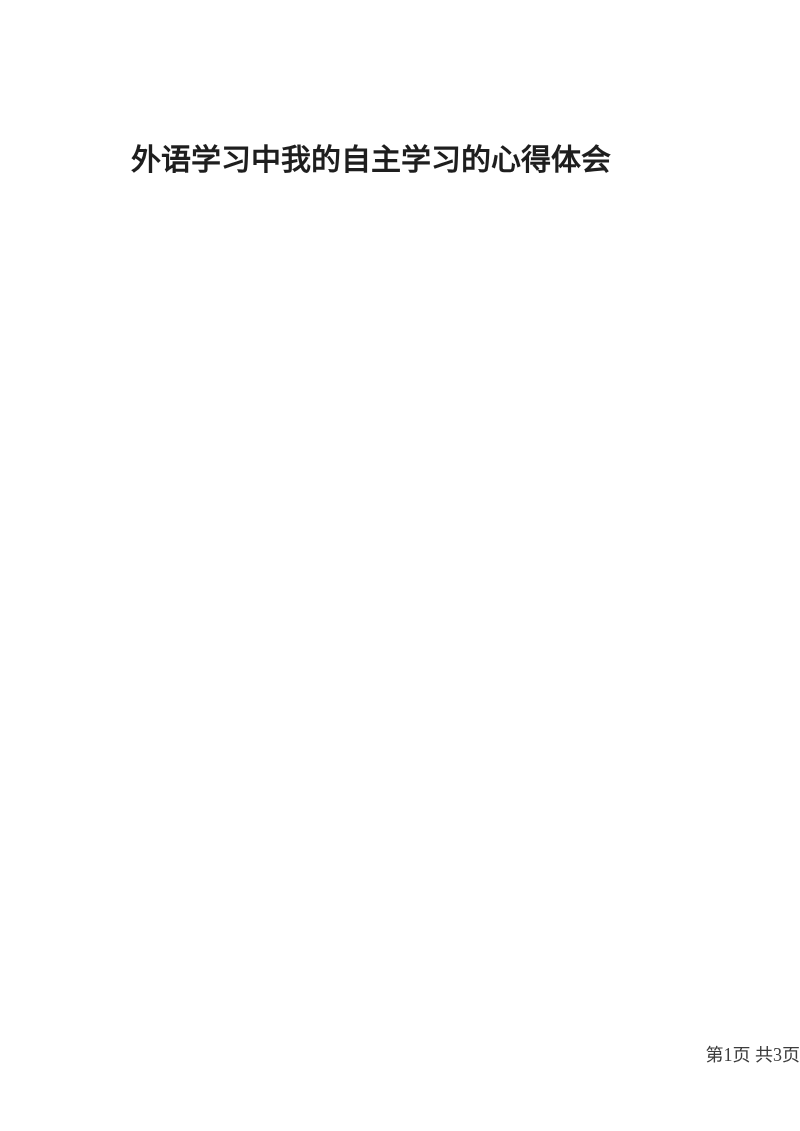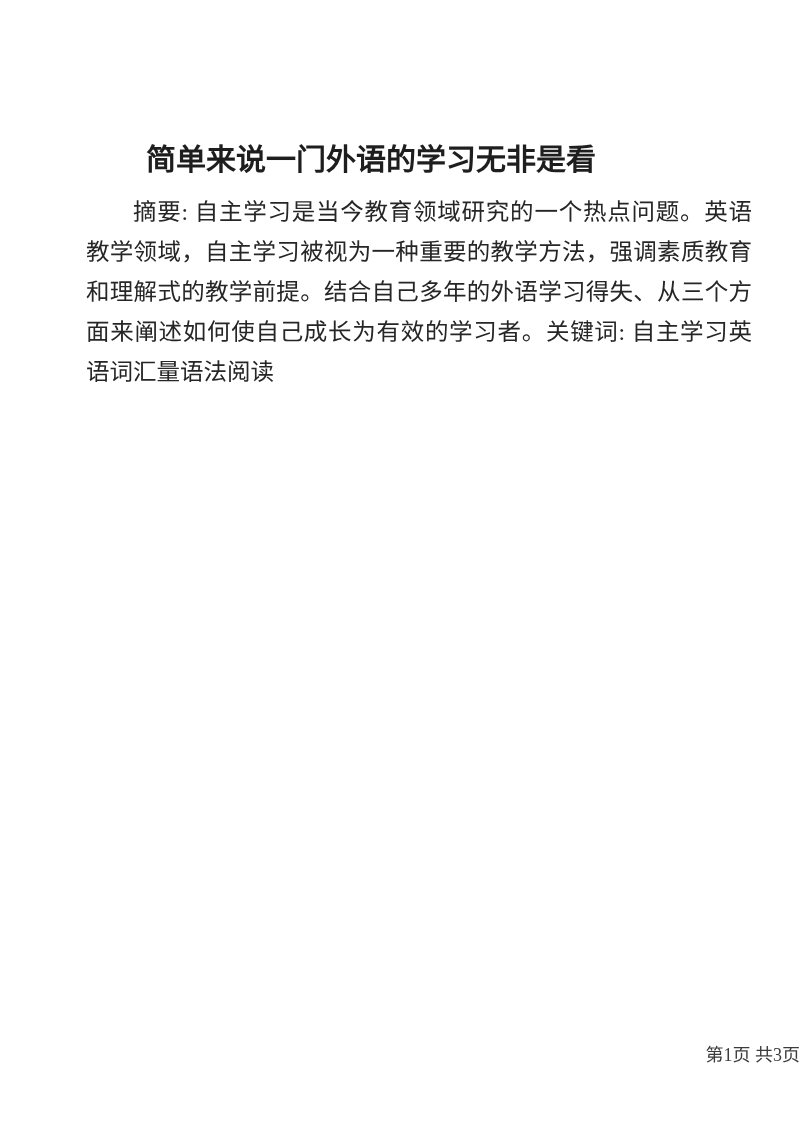--- a/index.html
+++ b/index.html
@@ -54,21 +54,20 @@
   }
   .footer span {
     padding-left: 36px;
   }
 </style>
 </head>
 <body>
 
 <div class="page">
   <div class="doc">
-    <h1 class="title">简单来说一门外语的学习无非是看</h1>
+    <h1 class="title">外语学习中我的自主学习的心得体会</h1>
     <div class="content">
-      <p class="para">摘要: 自主学习是当今教育领域研究的一个热点问题。英语教学领域，自主学习被视为一种重要的教学方法，强调素质教育和理解式的教学前提。结合自己多年的外语学习得失、从三个方面来阐述如何使自己成长为有效的学习者。关键词: 自主学习英语词汇量语法阅读</p>
     </div>
   </div>
   <div class="footer">
     <span>第1页 共3页</span>
   </div>
 </div>
 
 </body></html>

